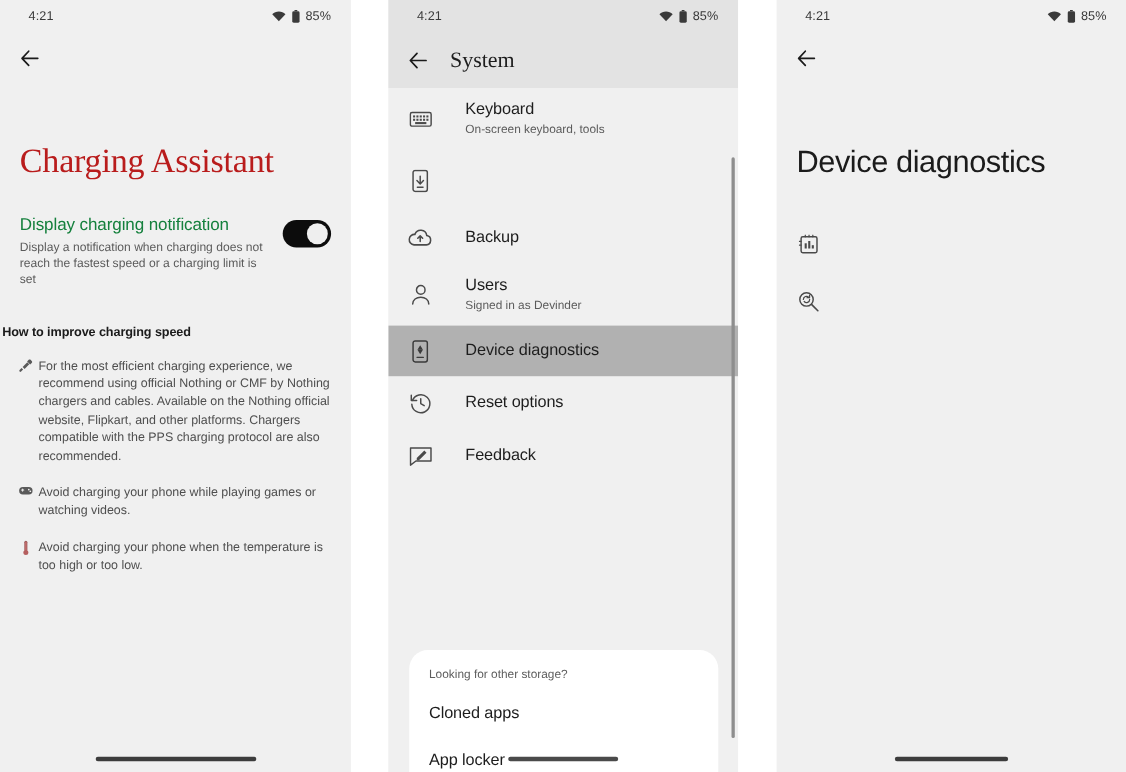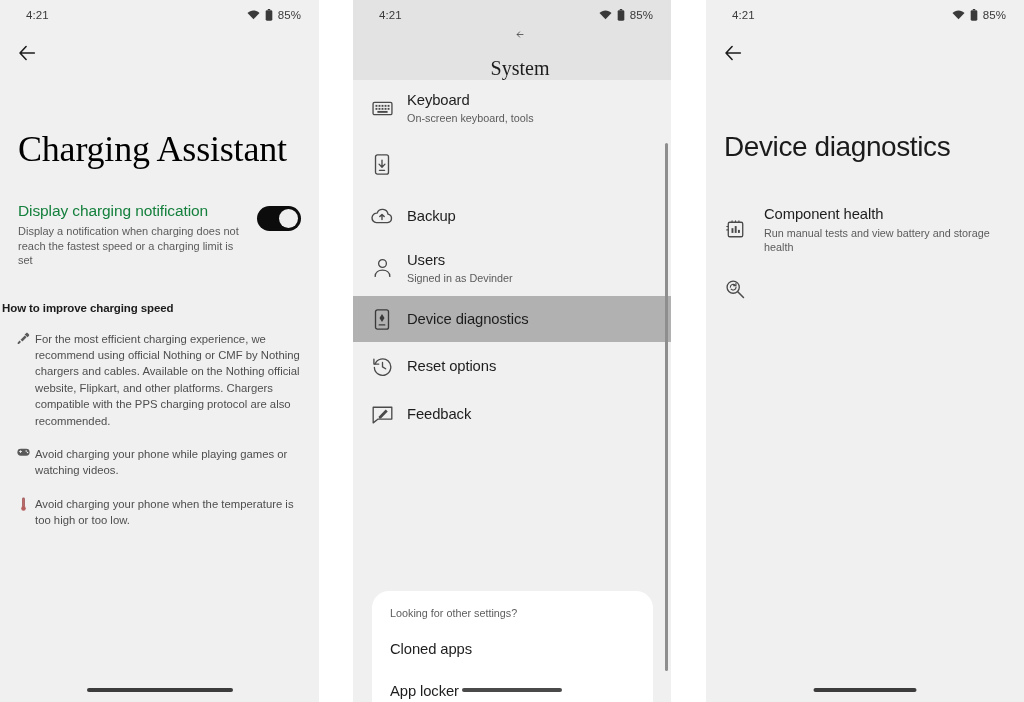--- a/index.html
+++ b/index.html
@@ -44,23 +44,23 @@
   .batt-ico { width: 8px; height: 12px; display: block; }
   .batt-pct { font-size: 11.5px; color: #3a3a3a; }
 
   
   .backrow { height: 46px; display: flex; align-items: center; padding-left: 16px; }
   .back-arrow { width: 22px; height: 22px; display: block; cursor: pointer; }
 
   
   .big-title-serif {
     font-family: "Liberation Serif", serif;
-    font-size: 36px;
+    font-size: 31px;
     font-weight: 400;
-    color: #000000;
+    color: #b91c1c;
     letter-spacing: -.2px;
     padding: 0 18px;
     margin-top: 52px;
   }
   .big-title-sans {
     font-family: "Liberation Sans", sans-serif;
     font-size: 28px;
     font-weight: 400;
     color: #1b1b1b;
     letter-spacing: -.4px;
@@ -137,38 +137,37 @@
   }
 
   
   .sys-header {
     background: #e3e3e3;
     height: 80px;
     display: flex;
     align-items: center;
     padding-left: 16px;
     gap: 18px;
-    flex-direction: column;
   }
   .sys-header-title {
     font-family: "Liberation Serif", serif;
     font-size: 20px;
     color: #1d1d1d;
     font-weight: 400;
   }
   .sys-header .back-arrow { margin-bottom: 0; }
 
   
   .settings-list { position: relative; }
   .set-row {
     display: flex;
     align-items: center;
     min-height: 46px;
     padding: 6px 14px 6px 18px;
-    gap: 14px;
+    gap: 30px;
     cursor: pointer;
   }
   .set-row.tall { min-height: 56px; }
   .set-row.selected { background: #b1b1b1; }
   .set-ico {
     flex: 0 0 22px;
     width: 22px; height: 22px;
     display: flex; align-items: center; justify-content: center;
   }
   .set-ico svg { display: block; }
@@ -460,21 +459,21 @@
             <path d="M1.2 2.4h19.6v12.4H6.4l-5.2 4z" fill="none" stroke="#4a4a4a" stroke-width="1.4" stroke-linejoin="round"></path>
             <path d="M14.4 4.8 7.2 12v2.1h2.1l7.2-7.2z" fill="#4a4a4a"></path>
           </svg>
         </span>
         <span class="set-txt">
           <span class="set-title" style="display:block">Feedback</span>
         </span>
       </div>
 
       <div class="other-card">
-        <div class="other-head">Looking for other settings?</div>
+        <div class="other-head">Looking for other storage?</div>
         <div class="other-item">Cloned apps</div>
         <div class="other-item">App locker</div>
 
       </div>
 
     </div>
 
     <div class="scrollbar"></div>
     <div class="home-bar"></div>
   </div>
@@ -508,24 +507,20 @@
       <div class="diag-row">
         <span class="diag-ico">
           <svg width="19" height="19" viewBox="0 0 20 20">
             <rect x="2.4" y="2.4" width="15.2" height="15.2" rx="1.6" fill="none" stroke="#4a4a4a" stroke-width="1.4"></rect>
             <rect x="5.8" y="8.6" width="2" height="5" fill="#4a4a4a"></rect>
             <rect x="9.2" y="6.4" width="2" height="7.2" fill="#4a4a4a"></rect>
             <rect x="12.6" y="10.4" width="2" height="3.2" fill="#4a4a4a"></rect>
             <path d="M6.4 2.4V.8M10 2.4V.8M13.6 2.4V.8M2.4 6.8H.8M2.4 10.4H.8" stroke="#4a4a4a" stroke-width="1.2" stroke-linecap="round"></path>
           </svg>
         </span>
-        <span class="diag-txt">
-          <span class="diag-title" style="display:block">Component health</span>
-          <span class="diag-sub" style="display:block">Run manual tests and view battery and storage health</span>
-        </span>
       </div>
 
       <div class="diag-row">
         <span class="diag-ico">
           <svg width="20" height="20" viewBox="0 0 21 21">
             <circle cx="8.6" cy="8.6" r="6.4" fill="none" stroke="#4a4a4a" stroke-width="1.4"></circle>
             <path d="M13.4 13.4 19.4 19.4" stroke="#4a4a4a" stroke-width="1.6" stroke-linecap="round"></path>
             <path d="M5.6 8.6a3 3 0 0 1 5.2-2" fill="none" stroke="#4a4a4a" stroke-width="1.2" stroke-linecap="round"></path>
             <path d="M11.5 4.6v2.4H9.1" fill="none" stroke="#4a4a4a" stroke-width="1.2" stroke-linecap="round" stroke-linejoin="round"></path>
             <path d="M11.6 8.6a3 3 0 0 1-5.2 2" fill="none" stroke="#4a4a4a" stroke-width="1.2" stroke-linecap="round"></path>

